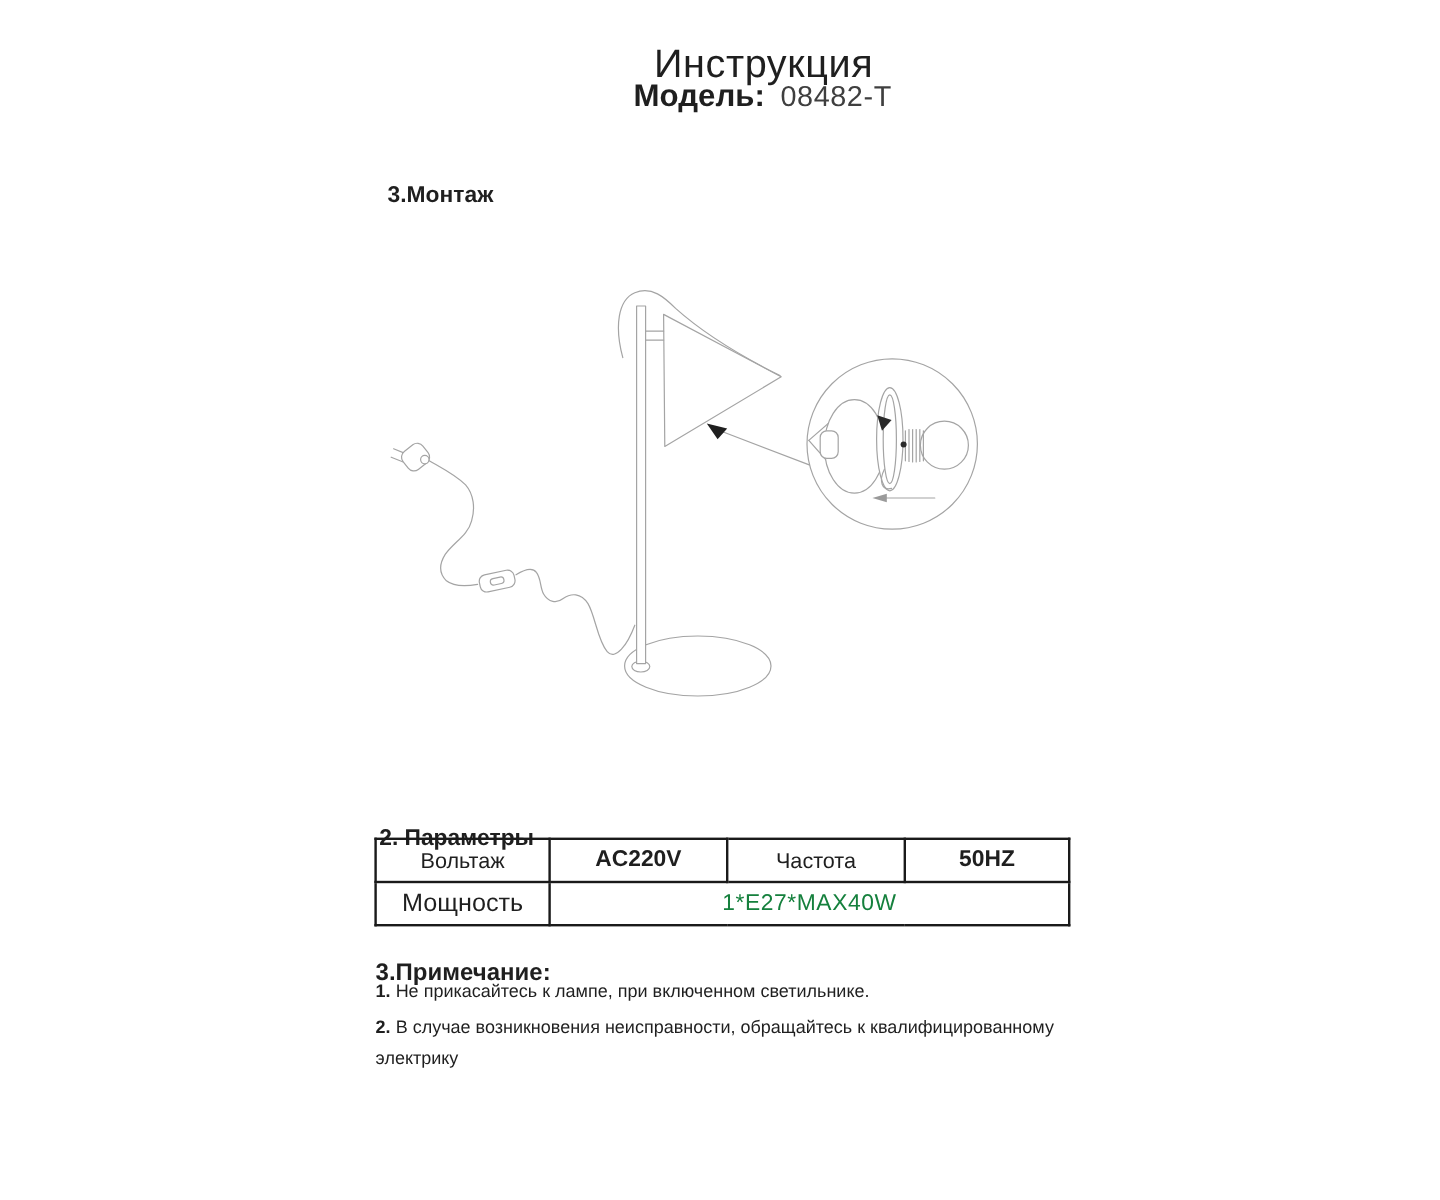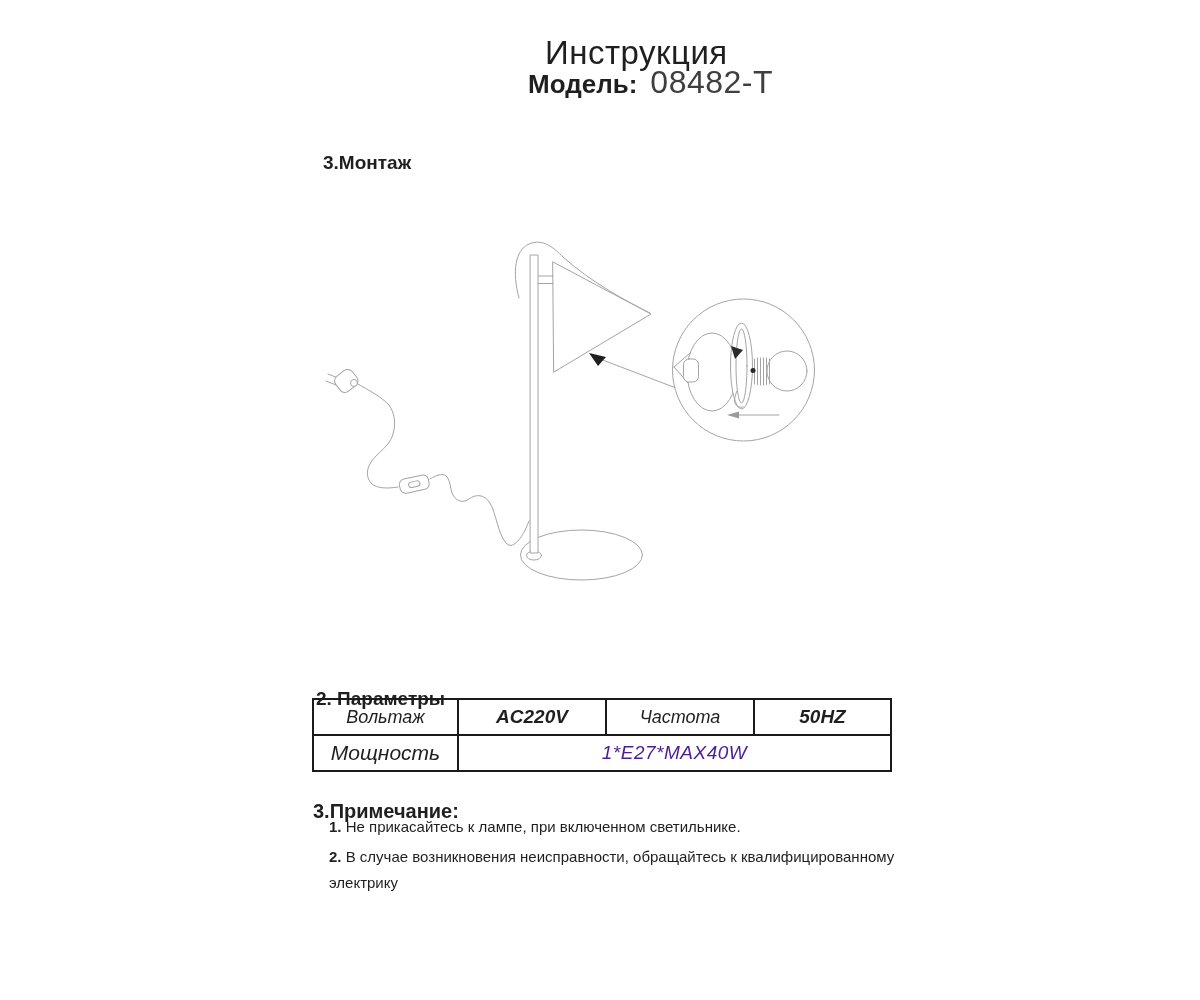--- a/index.html
+++ b/index.html
@@ -5,36 +5,36 @@
   html,body{margin:0;padding:0;}
   body{
     width:1200px;height:1000px;position:relative;background:#ffffff;
     font-family:"Liberation Sans","DejaVu Sans",sans-serif;
     color:#1f1f1f;overflow:hidden;
   }
   .abs{position:absolute;}
   .page-title{left:545px;top:12px;font-size:33px;font-weight:400;letter-spacing:0.5px;}
   .model-line{left:528px;top:64px;display:flex;align-items:baseline;gap:13px;}
   .model-label{font-size:26px;font-weight:700;text-align:center;}
-  .model-value{font-size:32px;font-weight:400;color:#3f3f3f;letter-spacing:0.5px;}
+  .model-value{font-size:24px;font-weight:400;color:#3f3f3f;letter-spacing:0.5px;}
   .sec-heading{font-size:19px;font-weight:700;}
   .montage-heading{left:323px;top:136px;}
   .params-heading{left:316px;top:672px;}
   .notes-heading{left:313px;top:783px;font-size:20px;text-align:center;}
   .diagram{left:310px;top:235px;}
-  .params-table{left:312px;top:698px;border-collapse:collapse;table-layout:fixed;width:578px;font-style:italic;}
+  .params-table{left:312px;top:698px;border-collapse:collapse;table-layout:fixed;width:578px;}
   .params-table td{
     border:2px solid #1a1a1a;height:34px;text-align:center;vertical-align:middle;
     font-size:18px;padding:0;
   }
   .params-table td.bold{font-weight:700;font-size:19px;}
   .params-table td.power-label{font-size:21px;}
-  .params-table td.power-value{font-size:19px;color:#4c1d95;letter-spacing:0.5px;}
+  .params-table td.power-value{font-size:19px;color:#15803d;letter-spacing:0.5px;}
   .notes{left:313px;top:814px;width:600px;}
-  .notes p{margin:0 0 4px 16px;font-size:15px;line-height:26px;}
+  .notes p{margin:0 0 4px 0;font-size:15px;line-height:26px;}
   .notes b{font-weight:700;}
   svg .ln{stroke:#a4a4a4;stroke-width:1;fill:none;stroke-linecap:round;stroke-linejoin:round;}
   svg .wh{fill:#ffffff;}
 </style>
 </head>
 <body>
 
 <h1 class="abs page-title">Инструкция</h1>
 
 <div class="abs model-line">

